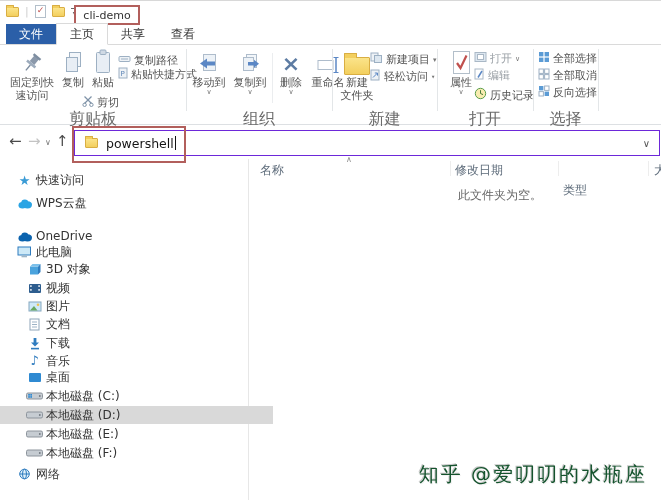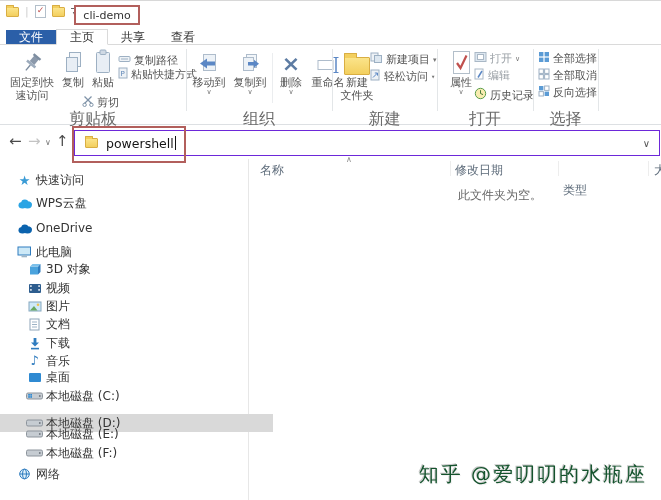--- a/index.html
+++ b/index.html
@@ -27,21 +27,21 @@
   
   .docchk{position:relative;display:inline-block;width:11px;height:13px;background:#fff;border:1px solid #b3bfca;box-sizing:border-box;}
   .docchk::after{content:"✓";position:absolute;left:1px;top:-1px;font-size:9px;color:#c0504d;font-weight:bold;}
 
   .qat-caret{display:inline-flex;flex-direction:column;align-items:center;line-height:4px;}
   .qat-caret .bar{width:7px;height:1px;background:#666;margin-bottom:2px;}
   .qat-caret .v{font-size:6px;color:#666;}
 
   
   .tabsrow{left:0;top:22px;width:661px;height:22px;border-bottom:1px solid #dadada;box-sizing:border-box;display:flex;align-items:flex-end;}
-  .tab{height:14px;display:flex;align-items:center;padding:0 13px;font-size:12px;color:#333;cursor:default;}
+  .tab{height:20px;display:flex;align-items:center;padding:0 13px;font-size:12px;color:#333;cursor:default;}
   .tab-file{background:#2b5fa8;color:#fff;margin-left:6px;}
   .tab.active{background:#fff;border:1px solid #dadada;border-bottom:1px solid #fff;margin-bottom:-1px;}
 
   
   .ribbon{left:0;top:44px;width:661px;height:80px;background:#fff;border-bottom:1px solid #dde0e3;box-sizing:border-box;}
   .gdiv{position:absolute;top:4px;width:1px;height:62px;background:#e3e6e8;}
   .glabel{position:absolute;top:64px;font-size:16px;color:#6b6b6b;text-align:center;}
   .bigbtn{position:absolute;display:flex;flex-direction:column;align-items:center;font-size:11px;color:#525252;text-align:center;line-height:13px;}
   .bigbtn .ic{height:26px;display:flex;align-items:flex-end;justify-content:center;margin-bottom:1px;}
   .smallrow{position:absolute;display:flex;align-items:center;gap:3px;font-size:11px;color:#525252;white-space:nowrap;}
@@ -60,21 +60,21 @@
   .addr-chevron{margin-left:auto;margin-right:9px;font-size:10px;color:#555;}
   .addr-redbox{left:72px;top:125px;width:110px;height:33px;border:2px solid #b25f5c;pointer-events:none;z-index:5;}
 
   
   .sidebar-divider{left:248px;top:158px;width:1px;height:342px;background:#e7e7e7;}
   .srow{position:absolute;left:0;width:247px;height:18px;display:flex;align-items:center;font-size:12px;color:#333;}
   .srow .ic{display:inline-flex;width:17px;justify-content:center;flex:0 0 17px;}
   .srow .slabel{margin-left:3px;white-space:nowrap;}
   .lv0{padding-left:16px;}
   .lv1{padding-left:26px;}
-  .sel{background:#d9d9d9;margin-top:8px;}
+  .sel{background:#d9d9d9;}
   .glyph-blue{color:#3a9bd5;font-size:13px;line-height:13px;}
   .glyph-dl{color:#2f7cbf;font-size:13px;font-weight:bold;line-height:12px;}
 
   
   .colhead{position:absolute;top:161px;font-size:12px;color:#5d6b7a;white-space:nowrap;}
   .colsep{position:absolute;top:160px;width:1px;height:15px;background:#ededed;}
   .sortmark{position:absolute;left:346px;top:154px;font-size:8px;color:#8a8a8a;}
   .emptytext{position:absolute;left:458px;top:186px;font-size:12px;color:#666;}
   .watermark{position:absolute;right:14px;top:460px;font-size:20px;color:#14532d;letter-spacing:2px;
     text-shadow:1px 1px 0 #f2f2f2,-1px -1px 0 #c9c9c9;white-space:nowrap;}
@@ -367,21 +367,21 @@
   <div class="srow lv0" style="top:193px;">
     <span class="ic">
         <svg width="16" height="11">
           <ellipse cx="5.5" cy="7.2" rx="4" ry="3.2" fill="#2aa4e4"></ellipse>
           <ellipse cx="10.5" cy="6.8" rx="4.5" ry="3.6" fill="#2aa4e4"></ellipse>
           <ellipse cx="7.8" cy="4.6" rx="3.5" ry="3" fill="#2aa4e4"></ellipse>
         </svg>
       </span>
     <span class="slabel">WPS云盘</span>
   </div>
-  <div class="srow lv0" style="top:218px;padding-left:16px;">
+  <div class="srow lv0" style="top:226px;padding-left:16px;">
     <span class="ic">
         <svg width="16" height="11">
           <ellipse cx="5.5" cy="7.2" rx="4" ry="3.2" fill="#0b63ae"></ellipse>
           <ellipse cx="10.5" cy="6.8" rx="4.5" ry="3.6" fill="#0b63ae"></ellipse>
           <ellipse cx="7.8" cy="4.6" rx="3.5" ry="3" fill="#0b63ae"></ellipse>
         </svg>
       </span>
     <span class="slabel">OneDrive</span>
   </div>
   <div class="srow lv0" style="top:242px;">

